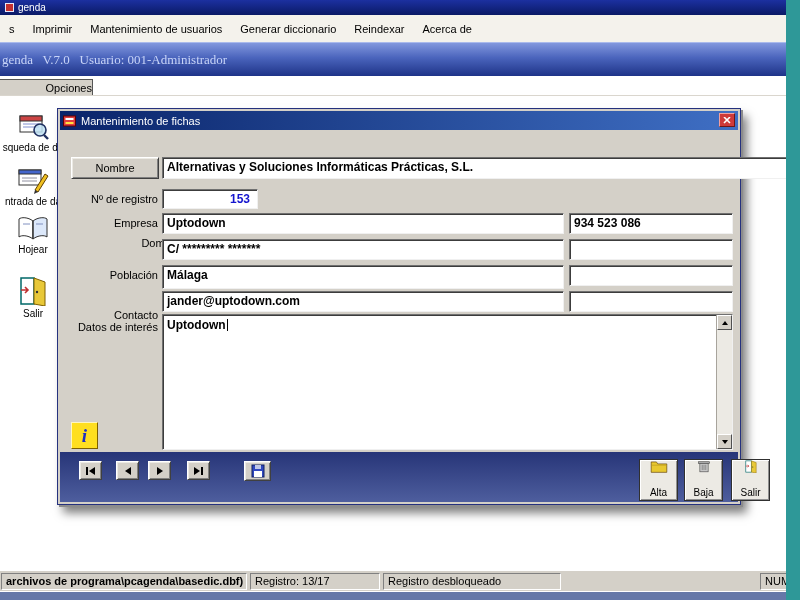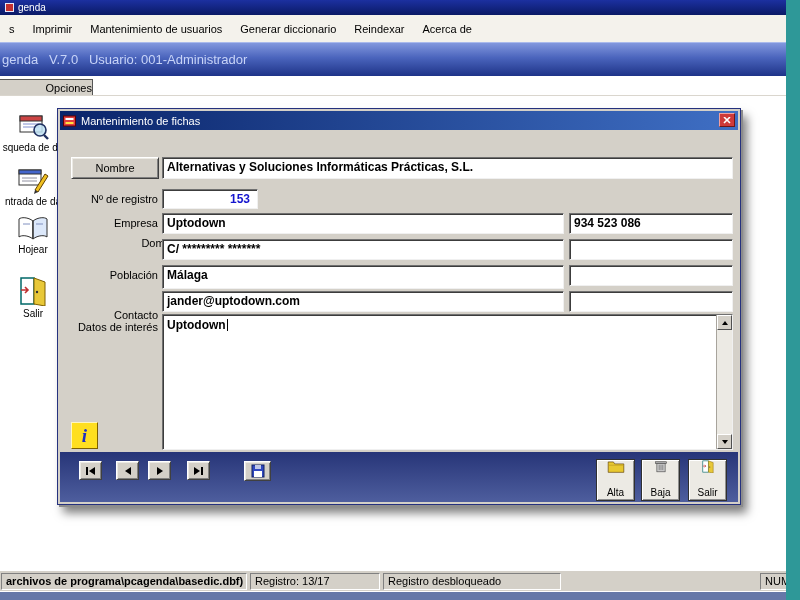--- a/index.html
+++ b/index.html
@@ -7,21 +7,21 @@
   body{font-family:"Liberation Sans",sans-serif;background:#2E9898;position:relative;color:#000;}
 
   #app{position:absolute;left:0;top:0;width:786px;height:592px;background:#FFFFFF;overflow:hidden;}
 
   
   #titlebar{position:absolute;left:0;top:0;width:100%;height:15px;background:linear-gradient(180deg,#1C30A0,#0A1A66);display:flex;align-items:center;}
   #app-icon{width:9px;height:9px;margin-left:5px;background:#C23030;border:1px solid #E8E8F8;}
   #app-title{color:#FFFFFF;font-size:10px;margin-left:4px;white-space:pre;}
   #menubar{position:absolute;left:0;top:15px;width:100%;height:27px;background:#F4F2EC;display:flex;align-items:center;font-size:11px;}
   .menu-item{padding:3px 9px;}
-  #banner{position:absolute;left:0;top:42px;width:100%;height:34px;background:linear-gradient(180deg,#8298DE 0%,#4A64BC 45%,#1E3388 100%);border-top:1px solid #AABAEC;display:flex;align-items:center;}
+  #banner{position:absolute;left:0;top:42px;width:100%;height:34px;background:linear-gradient(180deg,#8298DE 0%,#4A64BC 45%,#1E3388 100%);border-top:1px solid #AABAEC;display:flex;align-items:center;font-family:Liberation Serif, serif;}
   #banner span{color:#C8D4F8;font-size:13px;padding-left:2px;white-space:pre;}
   #options-tab{position:absolute;left:0;top:79px;width:93px;height:17px;background:#D4D0C8;border:1px solid #555;border-left:none;font-size:11px;display:flex;align-items:center;justify-content:flex-end;}
   #tab-line{position:absolute;left:0;top:95px;width:786px;height:1px;background:#DAD6CE;}
 
   
   #sidebar{position:absolute;left:0;top:96px;width:66px;height:474px;background:#FFFFFF;}
   .side-item{position:absolute;left:0;width:66px;display:flex;flex-direction:column;align-items:center;}
   .side-item .lbl{font-size:10px;white-space:nowrap;margin-top:2px;}
   #si-busqueda{top:14px;} #si-entrada{top:70px;} #si-hojear{top:120px;} #si-salir{top:180px;}
 
@@ -31,21 +31,21 @@
   #dlg-icon{margin-left:3px;}
   #dlg-title{color:#FFFFFF;font-size:11px;font-weight:normal;margin-left:5px;}
   #dlg-close{position:absolute;right:3px;top:2px;width:16px;height:14px;background:#CE3A3A;border:1px solid;border-color:#F0A0A0 #6E1616 #6E1616 #F0A0A0;display:flex;align-items:center;justify-content:center;}
 
   .btn3d{background:#D4D0C8;border:1px solid;border-color:#FFFFFF #404040 #404040 #FFFFFF;box-shadow:inset 1px 1px 0 #ECEAE4,inset -1px -1px 0 #808080;display:flex;align-items:center;justify-content:center;}
   .sunken{position:absolute;background:#FFFFFF;border:1px solid;border-color:#707070 #F0F0F0 #F0F0F0 #707070;box-shadow:inset 1px 1px 0 #3C3C3C;overflow:hidden;}
   .val{display:block;width:100%;font-weight:bold;font-size:12px;line-height:18px;padding-left:4px;white-space:nowrap;}
   .flabel{position:absolute;left:0;width:100px;text-align:right;font-size:11px;}
 
   #nombre-btn{position:absolute;left:13px;top:48px;width:88px;height:22px;font-size:11px;font-weight:normal;}
-  #fld-nombre{left:104px;top:48px;width:571px;height:22px;}
+  #fld-nombre{left:104px;top:48px;width:639px;height:22px;}
   #lbl-registro{top:84px;} #fld-registro{left:104px;top:80px;width:96px;height:20px;}
   #fld-registro .val{color:#1515CE;text-align:right;padding-right:7px;}
   #lbl-empresa{top:108px;} #fld-empresa{left:104px;top:104px;width:402px;height:21px;} #fld-empresa2{left:511px;top:104px;width:164px;height:21px;}
   #lbl-domicilio{top:128px;margin-left:28px;} #fld-domicilio{left:104px;top:130px;width:402px;height:21px;} #fld-domicilio2{left:511px;top:130px;width:164px;height:21px;}
   #lbl-poblacion{top:160px;} #fld-poblacion{left:104px;top:156px;width:402px;height:24px;} #fld-poblacion2{left:511px;top:156px;width:164px;height:21px;}
   #lbl-contacto{top:200px;} #fld-contacto{left:104px;top:182px;width:402px;height:21px;} #fld-contacto2{left:511px;top:182px;width:164px;height:21px;}
   #lbl-datos{top:212px;}
   #datos-field{left:104px;top:205px;width:571px;height:136px;}
   .ta-text{padding:3px 20px 3px 4px;font-size:12px;font-weight:bold;line-height:14px;}
   .caret{display:inline-block;width:1px;height:12px;background:#000;vertical-align:-2px;margin-left:1px;}
@@ -56,21 +56,21 @@
   .tri-dn{width:0;height:0;border-left:3px solid transparent;border-right:3px solid transparent;border-top:4px solid #000;}
 
   #info-btn{position:absolute;left:13px;top:313px;width:27px;height:27px;background:#FFDF20;border:1px solid;border-color:#FFF6C0 #7E6000 #7E6000 #FFF6C0;display:flex;align-items:center;justify-content:center;font-family:"Liberation Serif",serif;font-weight:bold;font-style:italic;font-size:19px;color:#2030C0;}
 
   #dlg-footer{position:absolute;left:2px;right:2px;top:343px;bottom:2px;background:linear-gradient(180deg,#273578,#4E5E9E);}
   .nav-btn{position:absolute;top:9px;width:23px;height:19px;background:#D4D0C8;border:1px solid;border-color:#FFFFFF #404040 #404040 #FFFFFF;box-shadow:inset 1px 1px 0 #ECEAE4,inset -1px -1px 0 #808080;display:flex;align-items:center;justify-content:center;gap:1px;}
   #nav-first{left:19px;} #nav-prev{left:56px;} #nav-next{left:88px;} #nav-last{left:127px;} #nav-save{left:184px;width:27px;height:20px;}
   .tri-l{width:0;height:0;border-top:4px solid transparent;border-bottom:4px solid transparent;border-right:6px solid #000;}
   .tri-r{width:0;height:0;border-top:4px solid transparent;border-bottom:4px solid transparent;border-left:6px solid #000;}
   .nbar{width:2px;height:8px;background:#000;}
-  .action-btn{position:absolute;top:7px;width:39px;height:42px;background:#ECEAE4;border:1px solid #303030;box-shadow:inset 1px 1px 0 #FFFFFF,inset -1px -1px 0 #909090;display:flex;flex-direction:column;align-items:center;justify-content:flex-end;padding-bottom:2px;gap:14px;}
+  .action-btn{position:absolute;top:7px;width:39px;height:42px;background:#ECEAE4;border:1px solid #303030;box-shadow:inset 1px 1px 0 #FFFFFF,inset -1px -1px 0 #909090;display:flex;flex-direction:column;align-items:center;justify-content:flex-end;padding-bottom:2px;gap:14px;margin-left:43px;}
   #btn-alta{left:536px;} #btn-baja{left:581px;} #btn-salir-dlg{left:628px;}
   .act-lbl{font-size:10px;}
 
   
   #statusbar{position:absolute;left:0;top:570px;width:786px;height:21px;background:#D4D0C8;border-top:1px solid #FFFFFF;}
   .sb-panel{position:absolute;top:2px;height:17px;border:1px solid;border-color:#808080 #FFFFFF #FFFFFF #808080;font-size:11px;line-height:15px;padding-left:4px;white-space:nowrap;overflow:hidden;}
   #sb-path{left:1px;width:246px;font-weight:bold;}
   #sb-record{left:250px;width:130px;}
   #sb-state{left:383px;width:178px;}
   #sb-num{left:760px;width:30px;}

